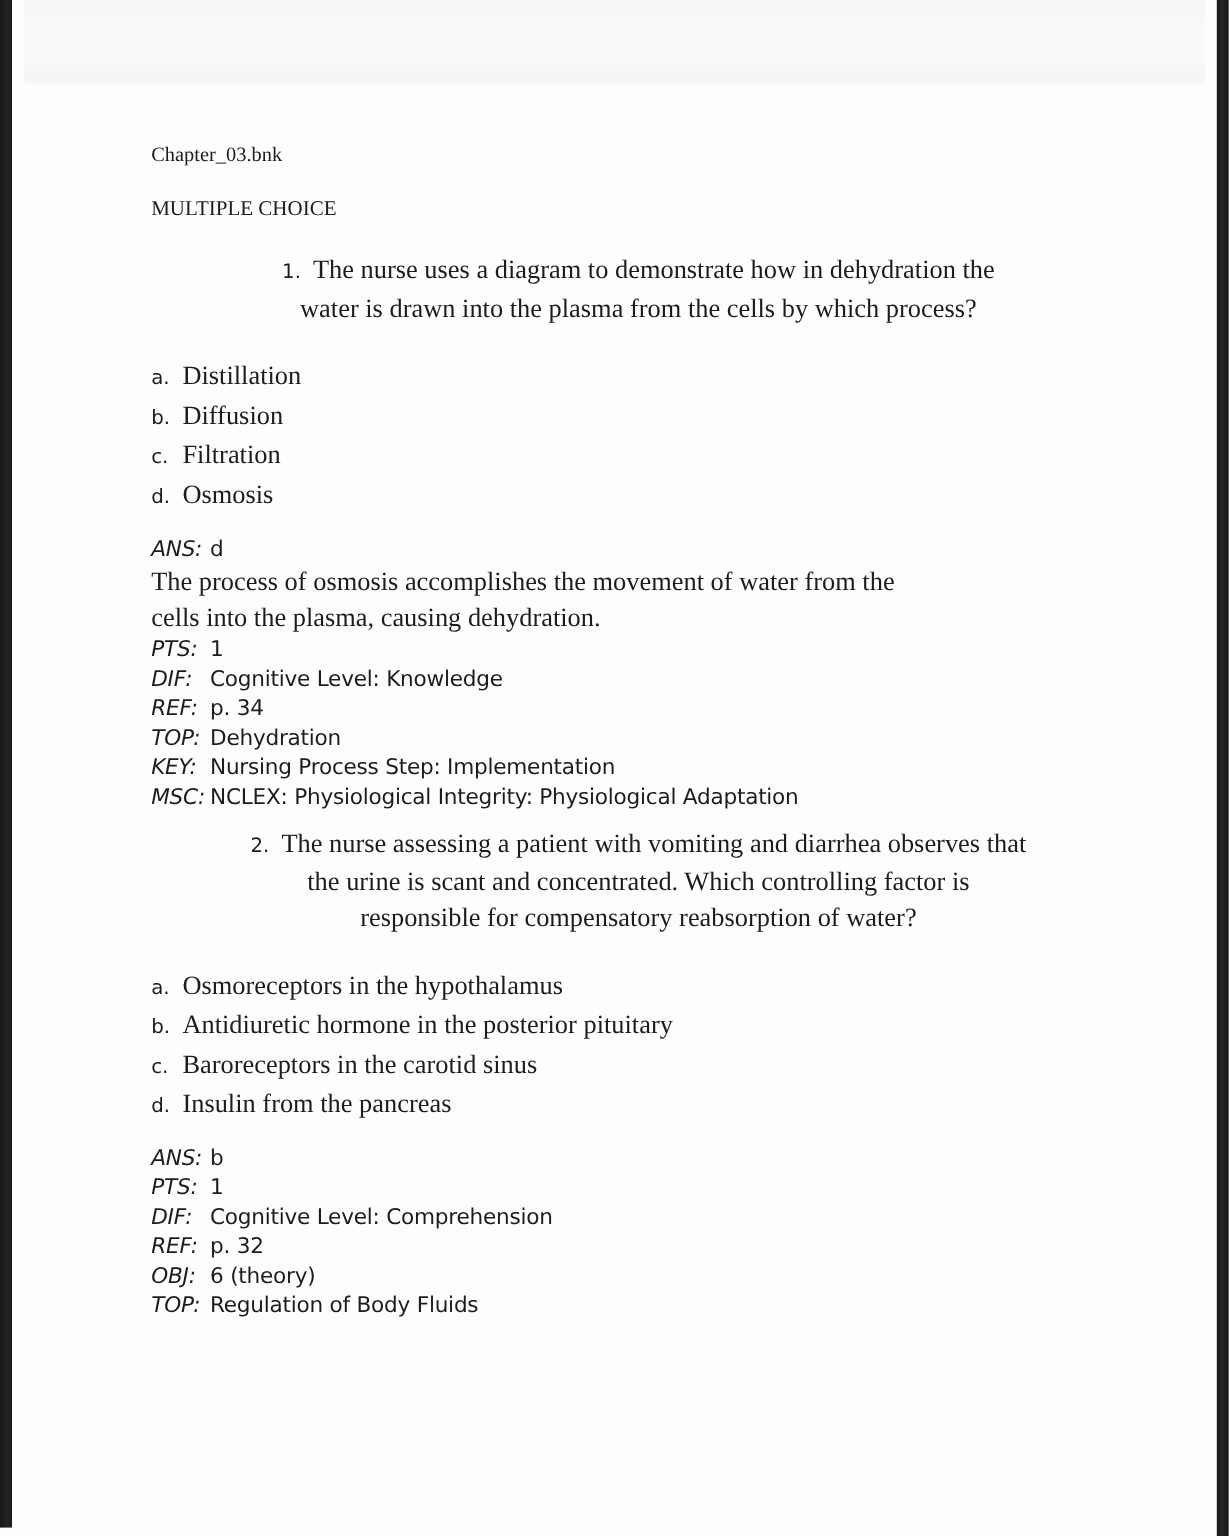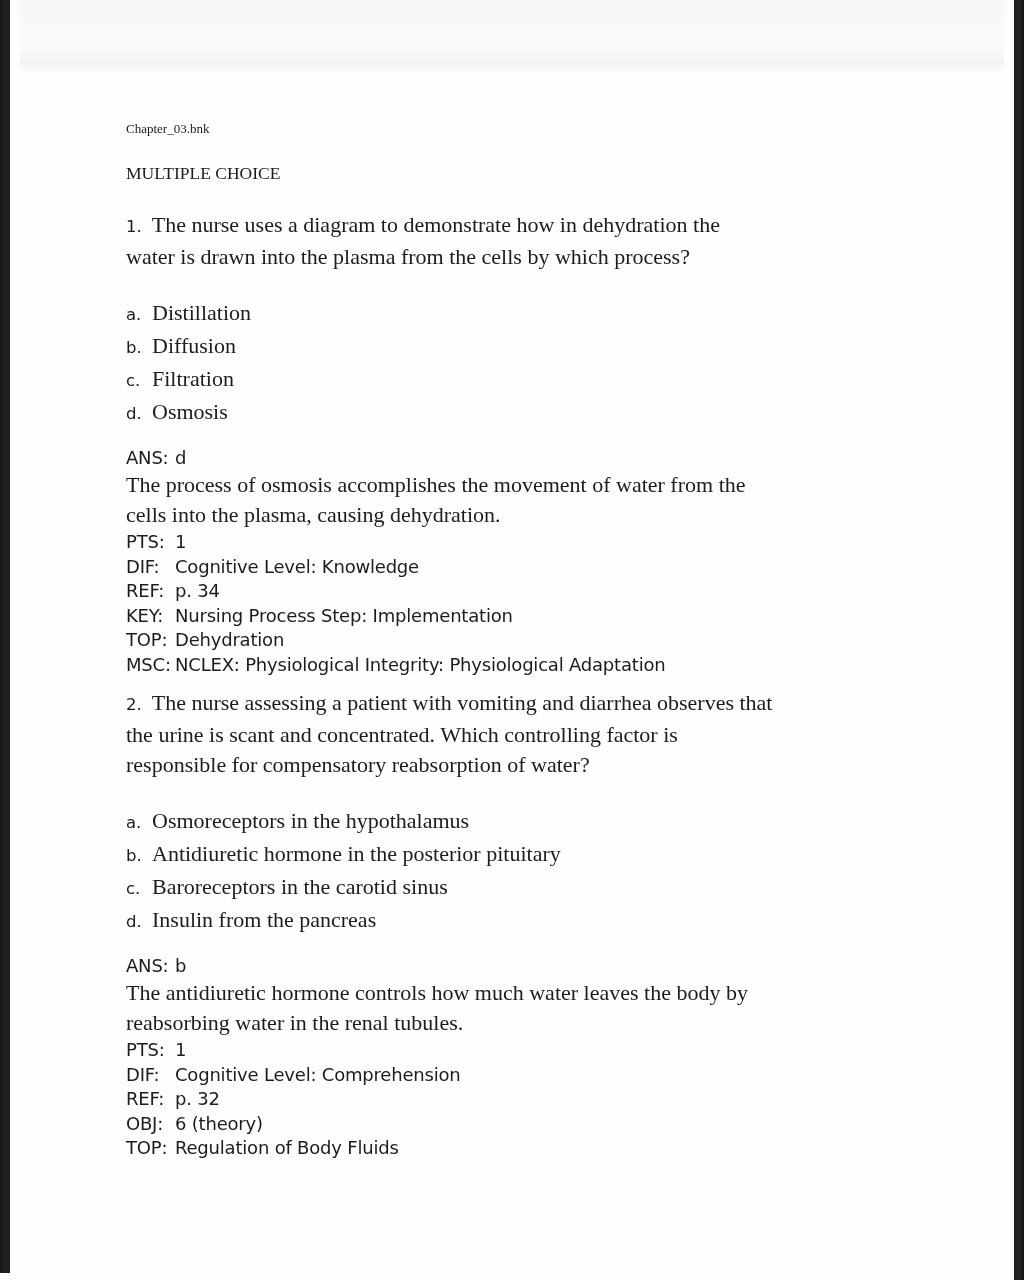--- a/index.html
+++ b/index.html
@@ -52,36 +52,37 @@
     left: 10px; right: 10px; top: 0; bottom: 0;
     background: transparent;
   }
 
   .content {
     padding: 118px 0 0 116px;
     width: 812px;
   }
 
   .file-title {
-    font-size: 13px;
+    font-size: 17px;
     line-height: 22px;
     margin-bottom: 22px;
   }
 
   .section-heading {
     font-size: 17.5px;
     line-height: 22px;
     font-weight: normal;
     margin-bottom: 26px;
   }
 
   .stem {
     font-size: 22px;
     line-height: 30px;
     margin-bottom: 25px;
+    text-align: center;
   }
   .qnum {
     font-family: "DejaVu Sans", "Liberation Sans", sans-serif;
     font-size: 16.5px;
     margin-right: 10px;
   }
   .stem-text {
     white-space: pre-line;
   }
 
@@ -103,20 +104,21 @@
 
   .ans-line {
     font-family: "DejaVu Sans", "Liberation Sans", sans-serif;
     font-size: 18px;
     line-height: 24px;
     letter-spacing: -0.2px;
   }
   .ans-label, .meta-label {
     display: inline-block;
     width: 49px;
+    font-style: italic;
   }
   .feedback {
     font-size: 22px;
     line-height: 30px;
     white-space: pre-line;
   }
   .meta-row {
     font-family: "DejaVu Sans", "Liberation Sans", sans-serif;
     font-size: 18px;
     line-height: 24.5px;
@@ -174,24 +176,24 @@
         <div class="meta-row">
           <span class="meta-label">PTS:</span><span>1</span>
         </div>
         <div class="meta-row">
           <span class="meta-label">DIF:</span><span>Cognitive Level: Knowledge</span>
         </div>
         <div class="meta-row">
           <span class="meta-label">REF:</span><span>p. 34</span>
         </div>
         <div class="meta-row">
+          <span class="meta-label">TOP:</span><span>Dehydration</span>
+        </div>
+        <div class="meta-row">
           <span class="meta-label">KEY:</span><span>Nursing Process Step: Implementation</span>
-        </div>
-        <div class="meta-row">
-          <span class="meta-label">TOP:</span><span>Dehydration</span>
         </div>
         <div class="meta-row">
           <span class="meta-label">MSC:</span><span>NCLEX: Physiological Integrity: Physiological Adaptation</span>
         </div>
       </div>
     </div>
 
     <div class="question">
       <div class="stem">
         <span class="qnum">2.</span><span class="stem-text">The nurse assessing a patient with vomiting and diarrhea observes that
@@ -212,22 +214,20 @@
           <span class="opt-text">Baroreceptors in the carotid sinus</span>
         </div>
         <div class="option-row">
           <span class="opt-letter">d.</span>
           <span class="opt-text">Insulin from the pancreas</span>
         </div>
       </div>
       <div class="ans-line">
         <span class="ans-label">ANS:</span><span class="ans-value">b</span>
       </div>
-      <div class="feedback">The antidiuretic hormone controls how much water leaves the body by
-reabsorbing water in the renal tubules.</div>
       <div class="meta-lines">
         <div class="meta-row">
           <span class="meta-label">PTS:</span><span>1</span>
         </div>
         <div class="meta-row">
           <span class="meta-label">DIF:</span><span>Cognitive Level: Comprehension</span>
         </div>
         <div class="meta-row">
           <span class="meta-label">REF:</span><span>p. 32</span>
         </div>

